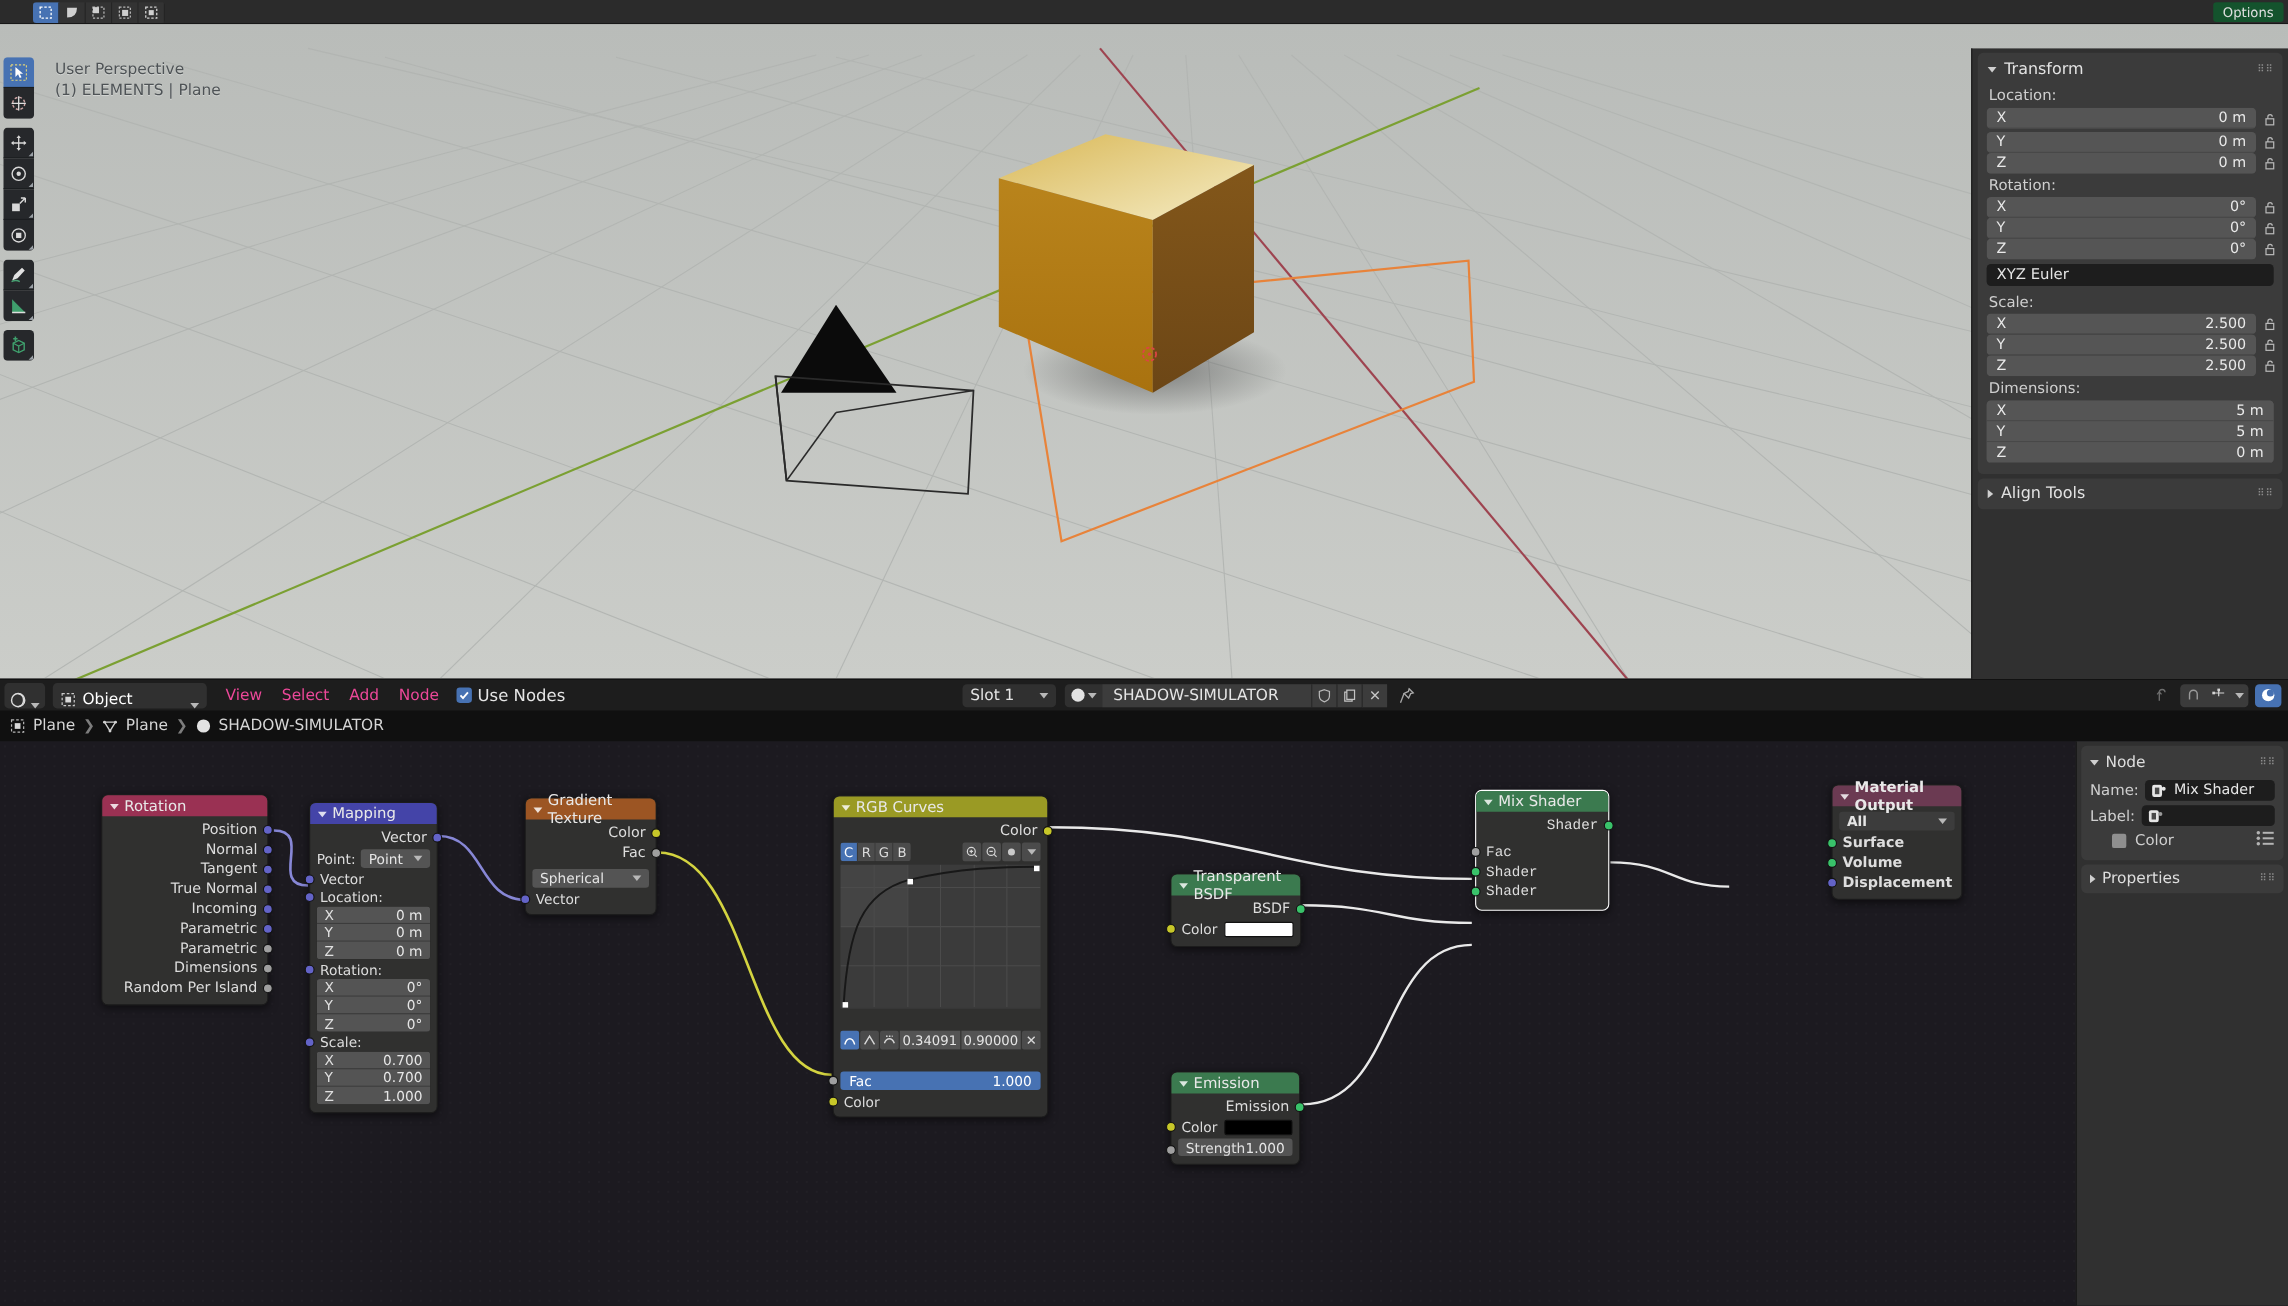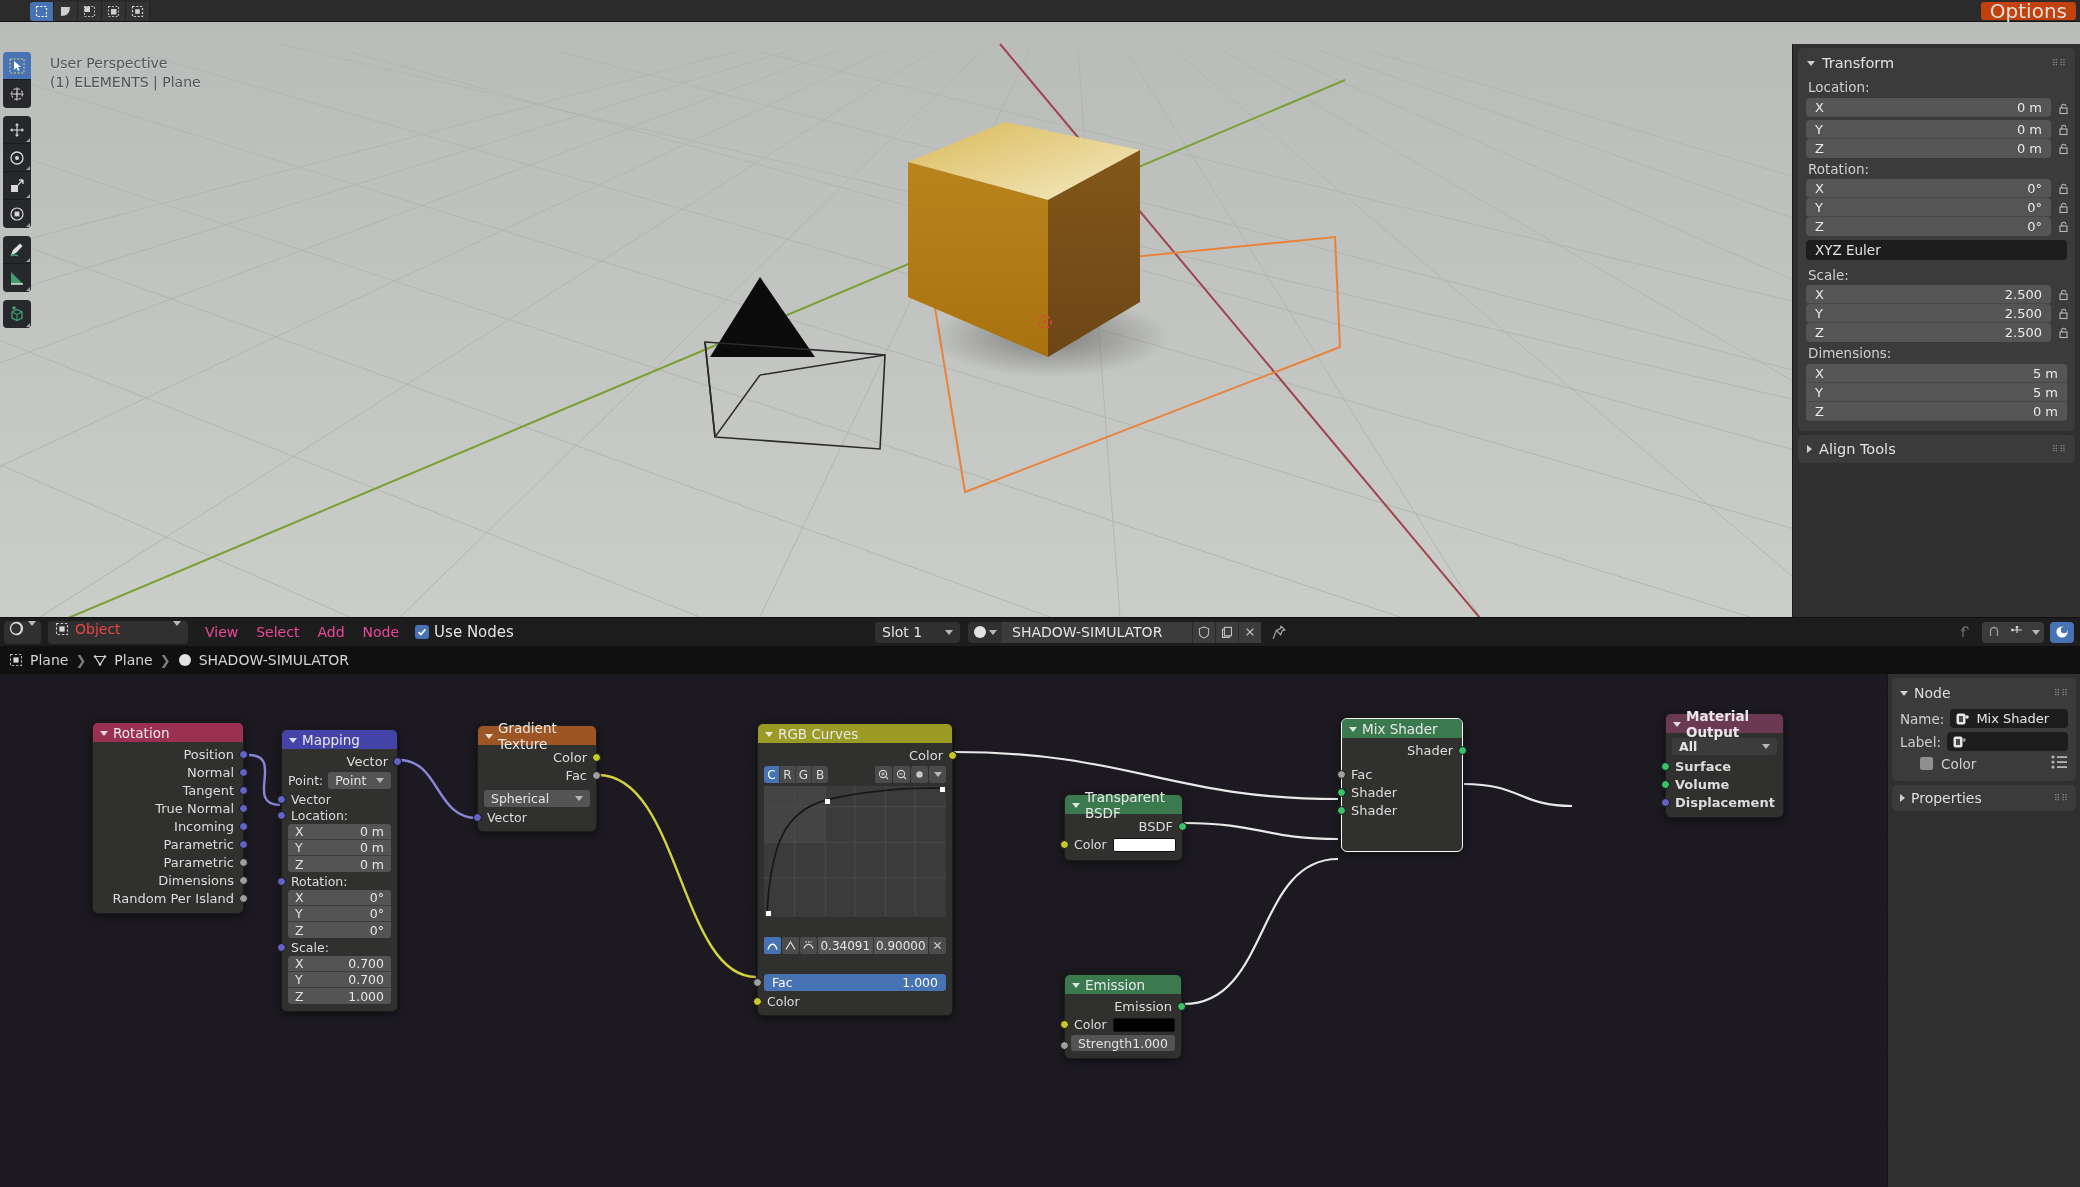--- a/index.html
+++ b/index.html
@@ -25,22 +25,22 @@
     background:#303030; border-radius:3px; overflow:hidden;
   }
   .smode{
     width:24px; height:19px; display:flex; align-items:center; justify-content:center;
     background:#333; border-right:1px solid #242424;
   }
   .smode.on{ background:#4772b3; }
   .smode svg{ display:block; }
   #options-btn{
     right:4px; top:2px; height:18px; padding:0 9px;
-    background:#c2410c; border-radius:3px;
-    display:flex; align-items:center; font-size:20px; color:#e0e0e0;
+    background:#14532d; border-radius:3px;
+    display:flex; align-items:center; font-size:12px; color:#e0e0e0;
   }
 
   
   #viewport{
     left:0; top:22px; width:2080px; height:595px;
     background:
       linear-gradient(#c9cbc8, #c9cbc8);
     overflow:hidden;
   }
   #gridwrap{ left:0; top:0; width:2080px; height:595px; overflow:hidden; }
@@ -65,22 +65,22 @@
   #navbtns{ right:72px; top:116px; width:30px; display:flex; flex-direction:column; gap:6px; }
   .navb{ width:30px;height:30px;border-radius:50%;
     background:rgba(88,92,96,.72); display:flex;align-items:center;justify-content:center; }
 
   
   #sh-header{
     left:0; top:617px; width:2080px; height:29px;
     background:#1d1d1d; border-top:1px solid #0f0f0f;
     display:flex; align-items:center; gap:0px; padding-left:4px;
   }
-  .hdr-btn{ height:23px; display:flex; align-items:flex-start; gap:4px;
-    padding:0 7px; border-radius:4px; background:#303030; font-size:14px; color:#ef4444; }
+  .hdr-btn{ height:23px; display:flex; align-items:flex-end; gap:4px;
+    padding:0 7px; border-radius:4px; background:#303030; font-size:14px; color:#ffffff; }
   .hdr-plain{ height:21px; display:flex; align-items:center; padding:0 9px; font-size:14px; color:#ec4899; }
   .chev{ width:0;height:0; border-left:4px solid transparent;border-right:4px solid transparent;
          border-top:5px solid #b8b8b8; }
   #usenodes{ display:flex; align-items:center; gap:5px; padding:0 7px; height:21px;}
   .cbox{ width:14px;height:14px;background:#4772b3;border-radius:3px;display:flex;align-items:center;justify-content:center; }
   #slot-sel{ width:85px; height:21px; background:#303030; border-radius:4px;
      display:flex; align-items:center; justify-content:space-between; padding:0 7px; font-size:14px;}
   #mat-block{ display:flex; align-items:center; height:21px; }
   #mat-icon{ width:34px;height:21px; background:#303030; border-radius:4px 0 0 4px;
      display:flex;align-items:center;justify-content:center;gap:2px; }
@@ -1047,21 +1047,21 @@
         </div>
       </div>
     </div>
   </div>
 
   <div class="node sel" style="left:1341px; top:44px; width:122px;">
     <div class="nhead" style="background:#3b7a4f;">
       <span class="hch"></span>
       <span>Mix Shader</span>
     </div>
-    <div class="nbody" style="padding-bottom:32px;">
+    <div class="nbody" style="padding-bottom:8px;font-family:Liberation Mono, monospace;">
       <div class="row out">
           <span>Shader</span>
           <span class="sock r s-shd"></span>
         </div>
       <div class="row in" style="margin-top:6px;">
           <span class="sock l s-gray"></span>
           <span>Fac</span>
         </div>
       <div class="row in">
           <span class="sock l s-shd"></span>

